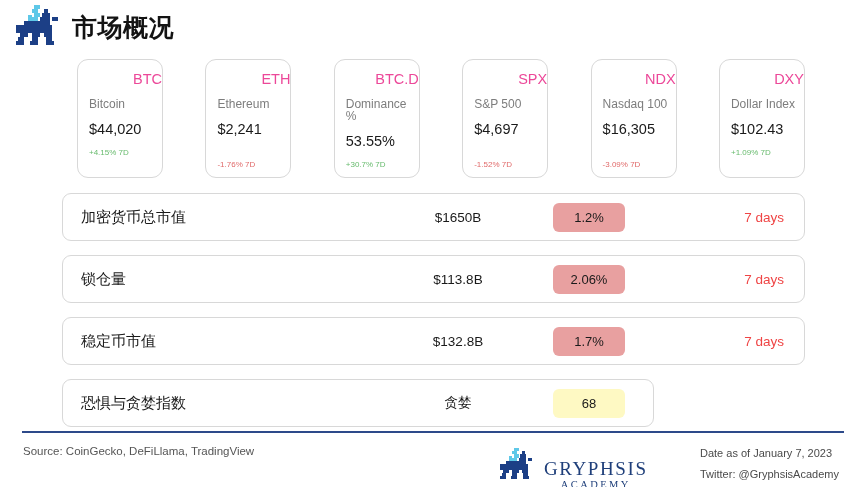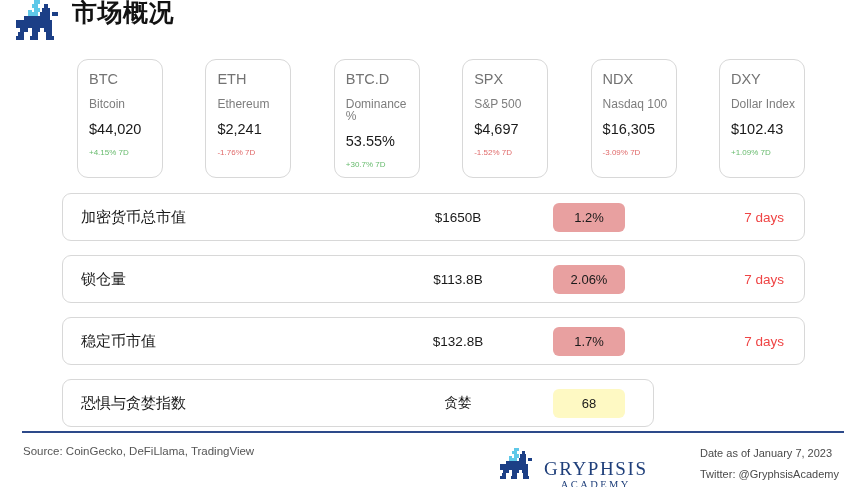--- a/index.html
+++ b/index.html
@@ -14,20 +14,21 @@
     position: relative;
   }
 
   
   .header {
     position: absolute;
     left: 0; top: 0;
     width: 866px;
     height: 55px;
     display: flex;
+    align-items: center;
     padding-left: 12px;
   }
   .logo-mark {
     width: 52px;
     height: 46px;
     flex: 0 0 auto;
     display: block;
   }
   .page-title {
     font-size: 25px;
@@ -53,42 +54,43 @@
     height: 119px;
     border: 1px solid #d8d8d8;
     border-radius: 11px;
     background: #fff;
     padding: 12px 0 0 11px;
     display: flex;
     flex-direction: column;
   }
   .card-ticker {
     font-size: 14.5px;
-    color: #737373;
+    color: #ec4899;
     line-height: 1;
     margin-bottom: 11px;
+    text-align: right;
   }
   .card-name {
     font-size: 12px;
     color: #7d7d7d;
     line-height: 1;
     margin-bottom: 12px;
   }
   .card-value {
     font-size: 14.5px;
     color: #1a1a1a;
     line-height: 1;
     margin-bottom: 13px;
   }
   .card-change {
     font-size: 8px;
     line-height: 1;
   }
   .up   { color: #68bb6e; }
-  .down { color: #e06a6a; }
+  .down { color: #e06a6a; margin-top: 12px; }
 
   
   .rows {
     position: absolute;
     left: 62px;
     top: 193px;
   }
   .row {
     height: 48px;
     border: 1px solid #d8d8d8;

